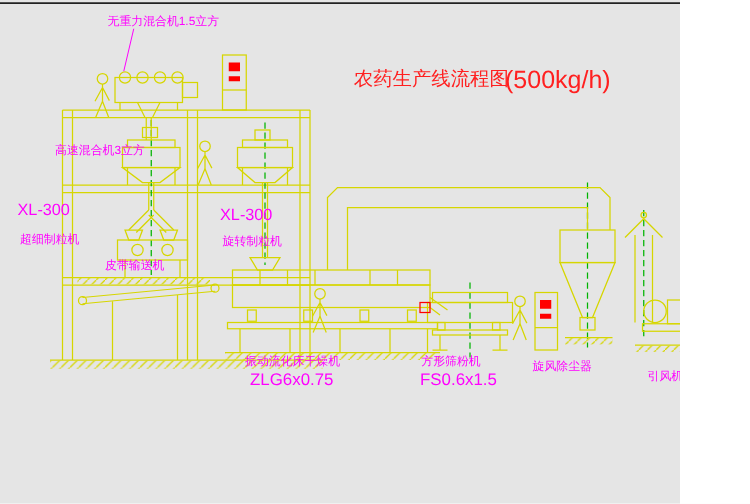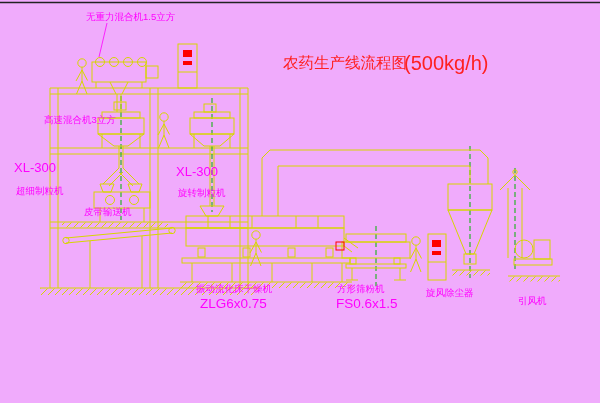--- a/index.html
+++ b/index.html
@@ -1,16 +1,16 @@
 <!DOCTYPE html>
 <html><head>
 <meta charset="utf-8">
 <style>
   html,body{margin:0;padding:0;background:#ffffff}
-  .stage{position:relative;width:600px;height:403px;background:#f0abfc;overflow:hidden}
+  .stage{position:relative;width:544px;height:403px;background:#e5e5e5;overflow:hidden}
   svg{display:block}
   .y{stroke:#d6d600;fill:none;stroke-width:1}
   .g{stroke:#00b400;fill:none;stroke-width:1;stroke-dasharray:5 3}
   .r{stroke:#ff0000;fill:none;stroke-width:1}
   .rf{fill:#ff0000;stroke:none}
   .m{stroke:#ff00ff;fill:none;stroke-width:0.8}
   .frame{stroke:#222222;stroke-width:1.5}
   text{font-family:"Liberation Sans","DejaVu Sans",sans-serif;fill:#ff00ff}
   .t-red{fill:#ff2020}
 </style>

